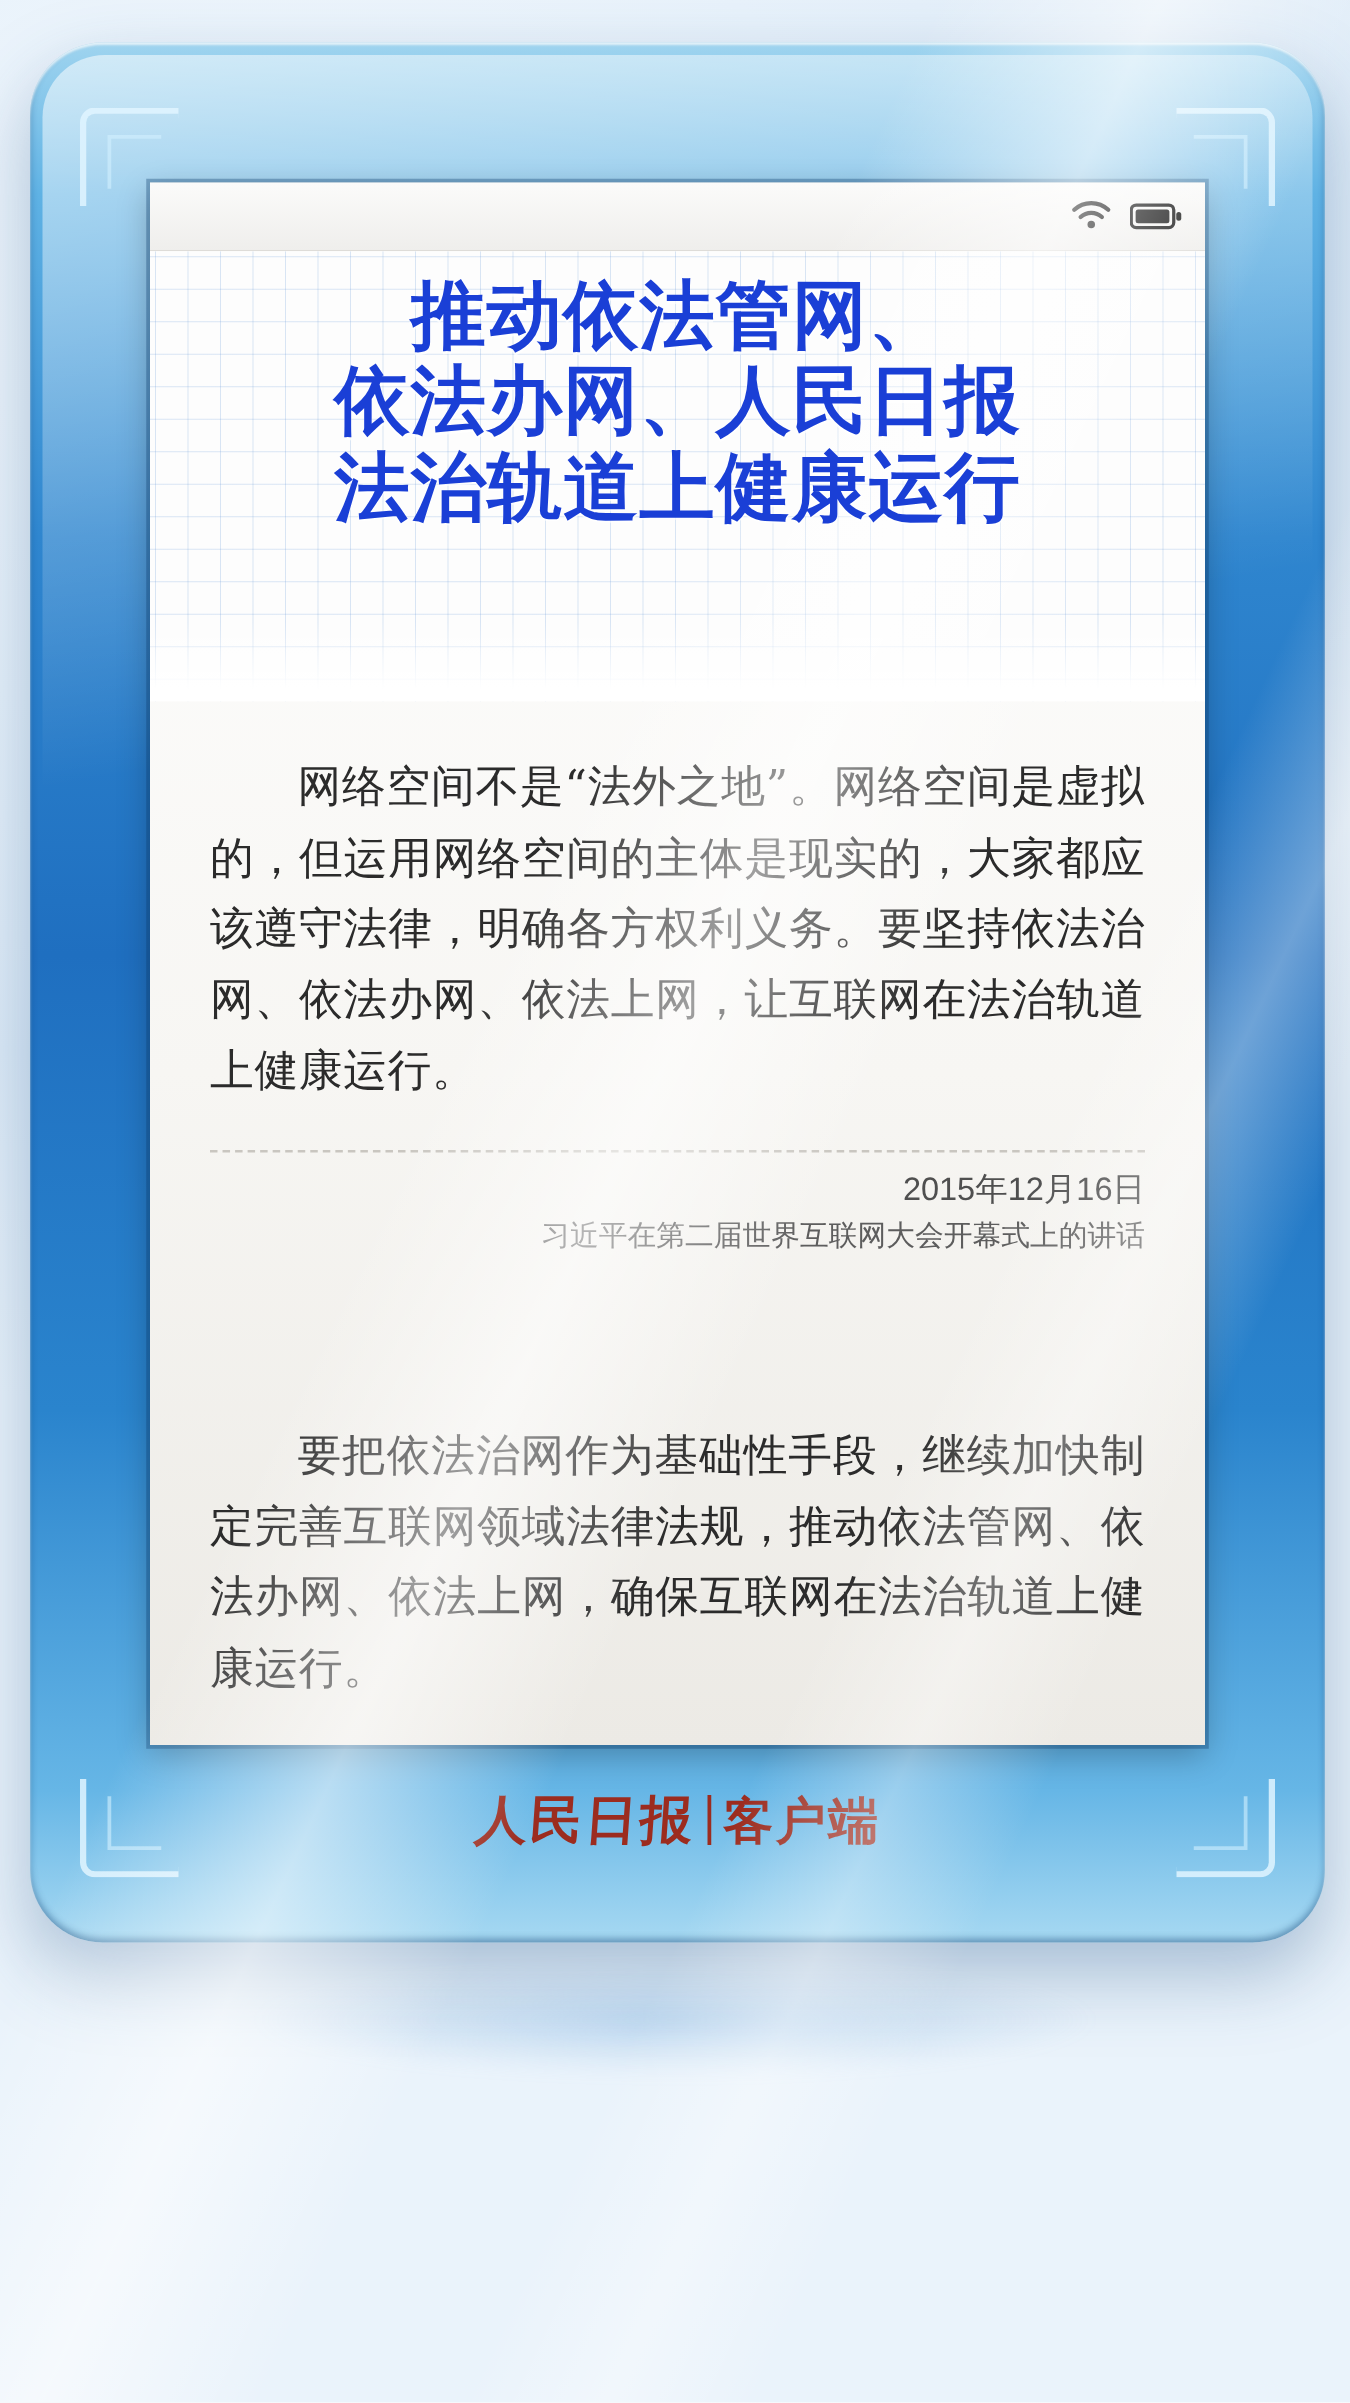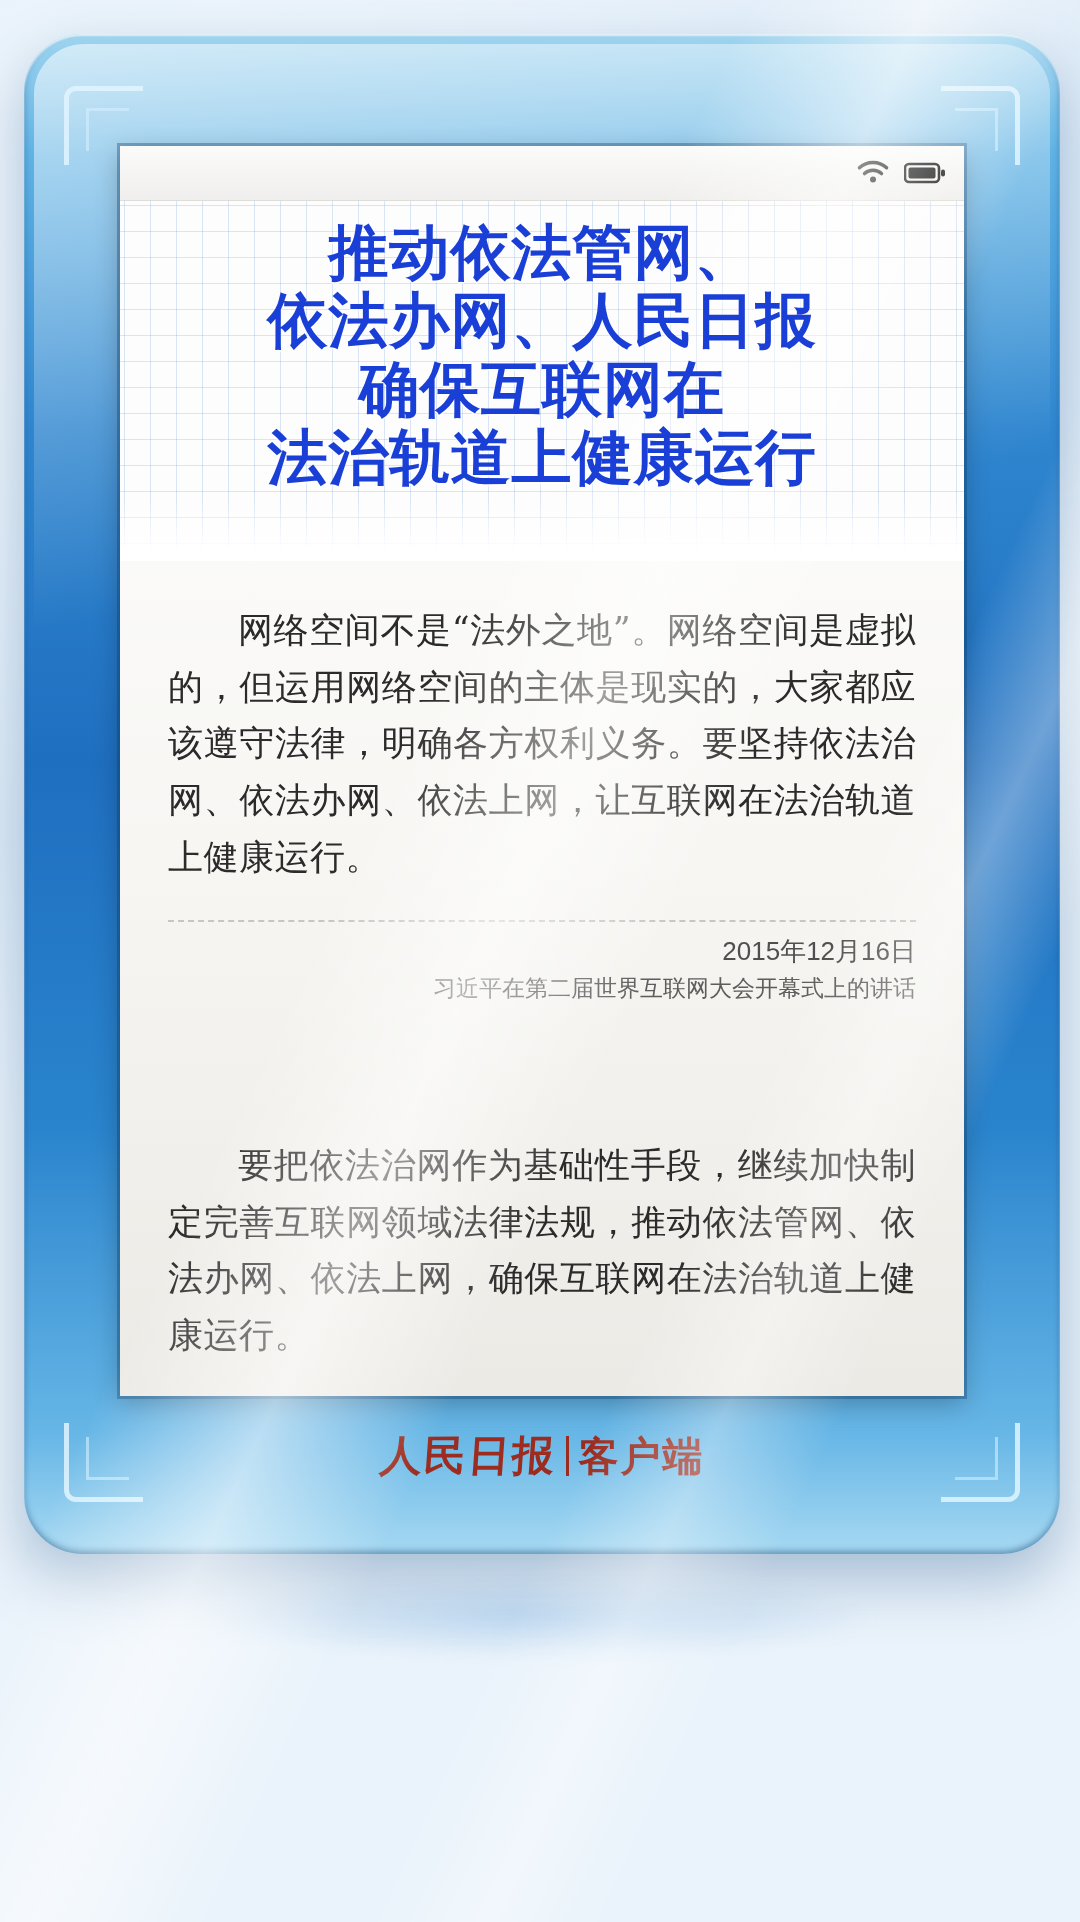--- a/index.html
+++ b/index.html
@@ -159,21 +159,21 @@
     z-index: 2;
     text-align: center;
     color: #1a3fd6;
     font-family: "DejaVu Sans", "Liberation Sans", sans-serif;
     font-weight: 700;
     font-size: 60px;
     line-height: 1.14;
     letter-spacing: 1px;
     text-shadow: 0 2px 0 rgba(255,255,255,.7);
   }
-  .headline .hl-line { display: block; white-space: nowrap; font-family: Liberation Serif, serif; }
+  .headline .hl-line { display: block; white-space: nowrap; }
 
   .body-wrap {
     padding: 6px 48px 0 48px;
   }
 
   .quote-block { margin-top: 26px; }
 
   .quote-text {
     font-family: "DejaVu Serif", "Liberation Serif", serif;
     font-size: 35px;
@@ -282,21 +282,20 @@
             </svg>
           </span>
         </div>
 
         <div class="paper">
 
           <div class="grid-area">
             <div class="headline">
               <span class="hl-line">推动依法管网、</span>
               <span class="hl-line">依法办网、人民日报</span>
-              <span class="hl-line">确保互联网在</span>
               <span class="hl-line">法治轨道上健康运行</span>
             </div>
           </div>
 
           <div class="body-wrap">
 
             <div class="quote-block">
               <p class="quote-text">网络空间不是“法外之地”。网络空间是虚拟的，但运用网络空间的主体是现实的，大家都应该遵守法律，明确各方权利义务。要坚持依法治网、依法办网、依法上网，让互联网在法治轨道上健康运行。</p>
               <div class="rule"></div>
               <div class="attrib">

